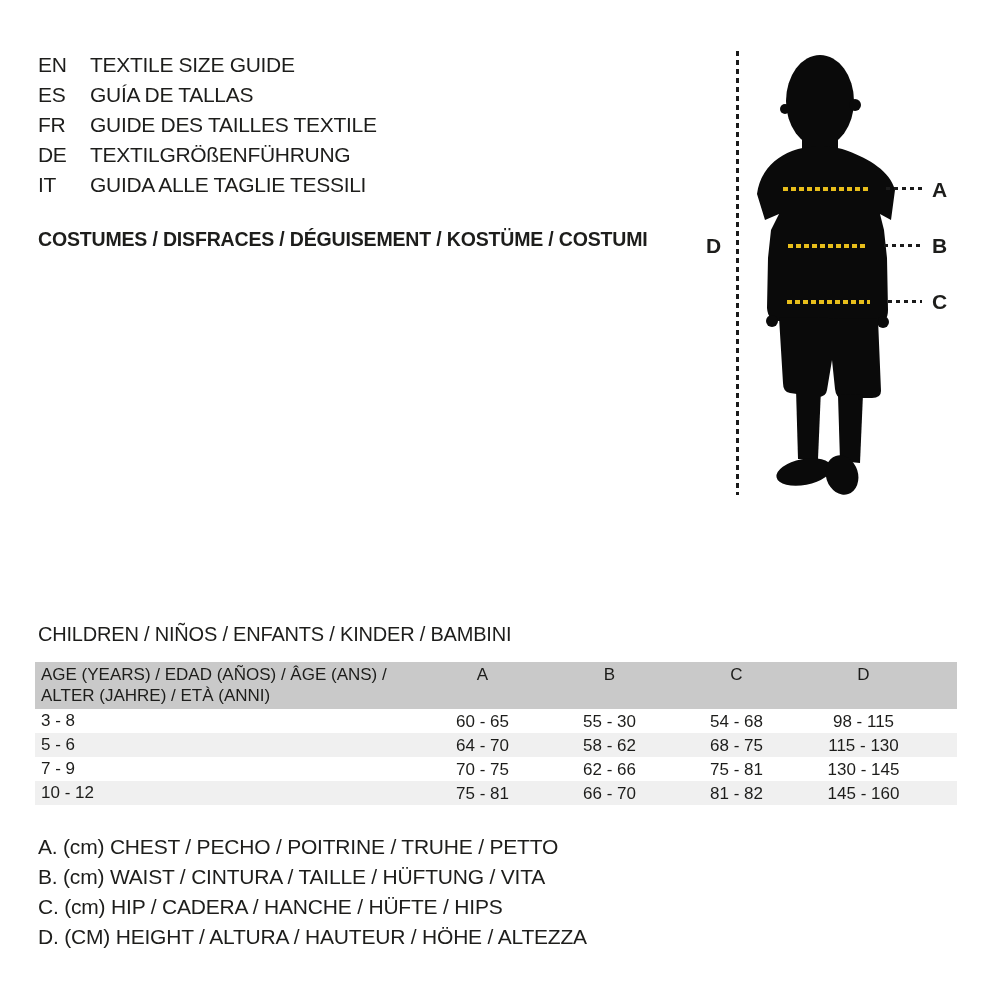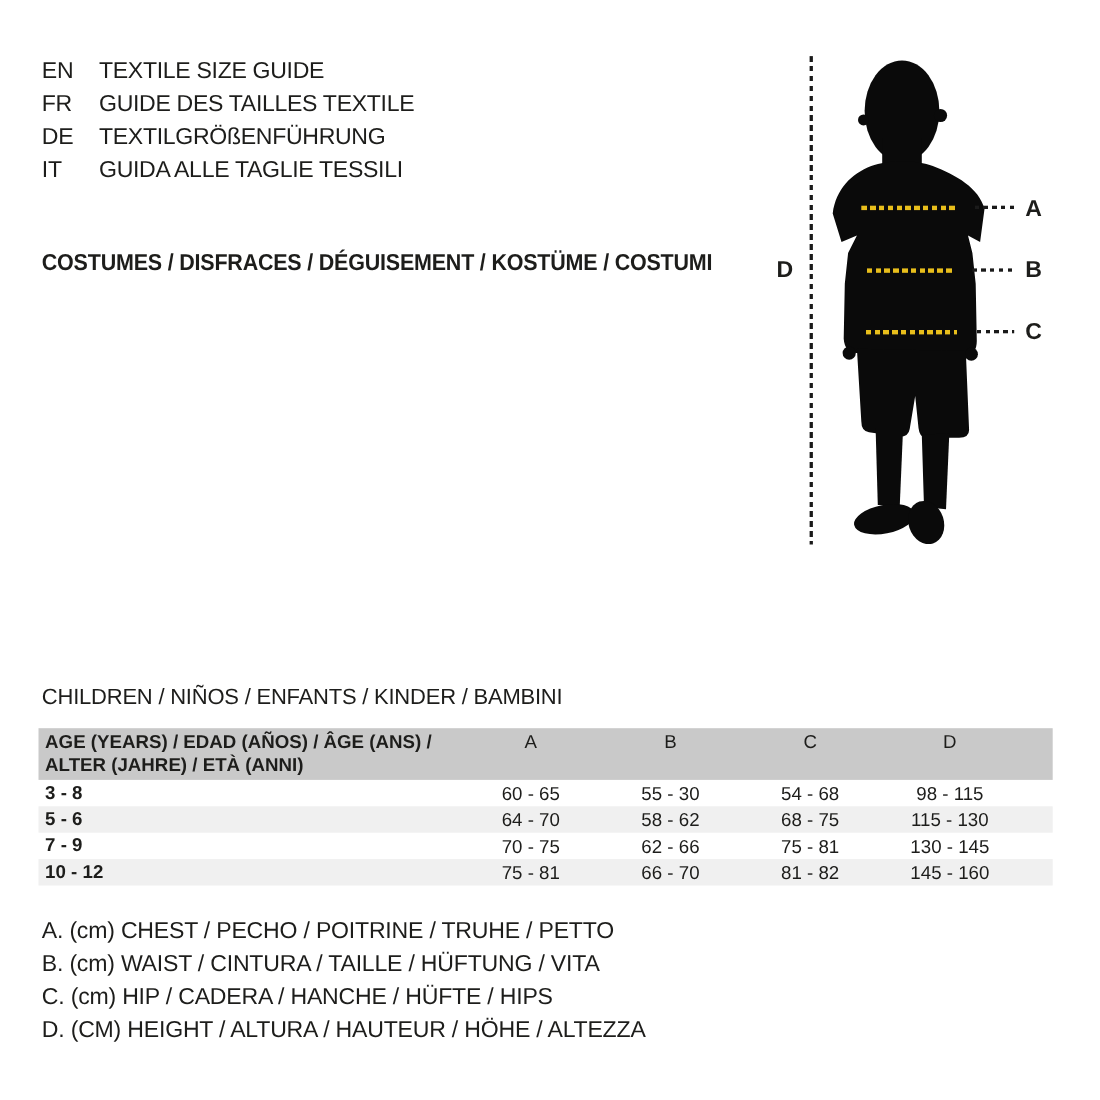--- a/index.html
+++ b/index.html
@@ -49,40 +49,44 @@
     position: absolute; left: 38px; top: 623px;
     font-size: 20px; letter-spacing: -0.2px; white-space: nowrap;
   }
 
   
   .size-table { position: absolute; left: 35px; top: 662px; width: 922px; font-size: 17px; }
   .thead {
     display: flex; background: #c9c9c9; height: 47px;
     padding: 2px 30px 0 6px;
   }
-  .age-col { flex: 1; line-height: 21px; font-weight: bold; }
+  .age-col { flex: 1; line-height: 21px; }
   .age-col .line { display: block; white-space: nowrap; }
   .data-col { flex: 0 0 127px; text-align: center; line-height: 21px; }
   .trow { display: flex; height: 24px; align-items: center; padding: 0 30px 0 6px; }
   .trow.striped { background: #f0f0f0; }
   .trow .age-col { line-height: 24px; }
 
   
   .legend { position: absolute; left: 38px; top: 832px; font-size: 21px; }
   .legend-row { height: 30px; line-height: 30px; white-space: nowrap; letter-spacing: -0.2px; }
 </style>
 </head>
 <body>
 
 <div id="page">
 
   <div class="lang-list">
     <div class="lang-row">
       <span class="lang-code">EN</span>
       <span class="lang-title">TEXTILE SIZE GUIDE</span>
+    </div>
+    <div class="lang-row">
+      <span class="lang-code">ES</span>
+      <span class="lang-title">GUÍA DE TALLAS</span>
     </div>
     <div class="lang-row">
       <span class="lang-code">FR</span>
       <span class="lang-title">GUIDE DES TAILLES TEXTILE</span>
     </div>
     <div class="lang-row">
       <span class="lang-code">DE</span>
       <span class="lang-title">TEXTILGRÖßENFÜHRUNG</span>
     </div>
     <div class="lang-row">

